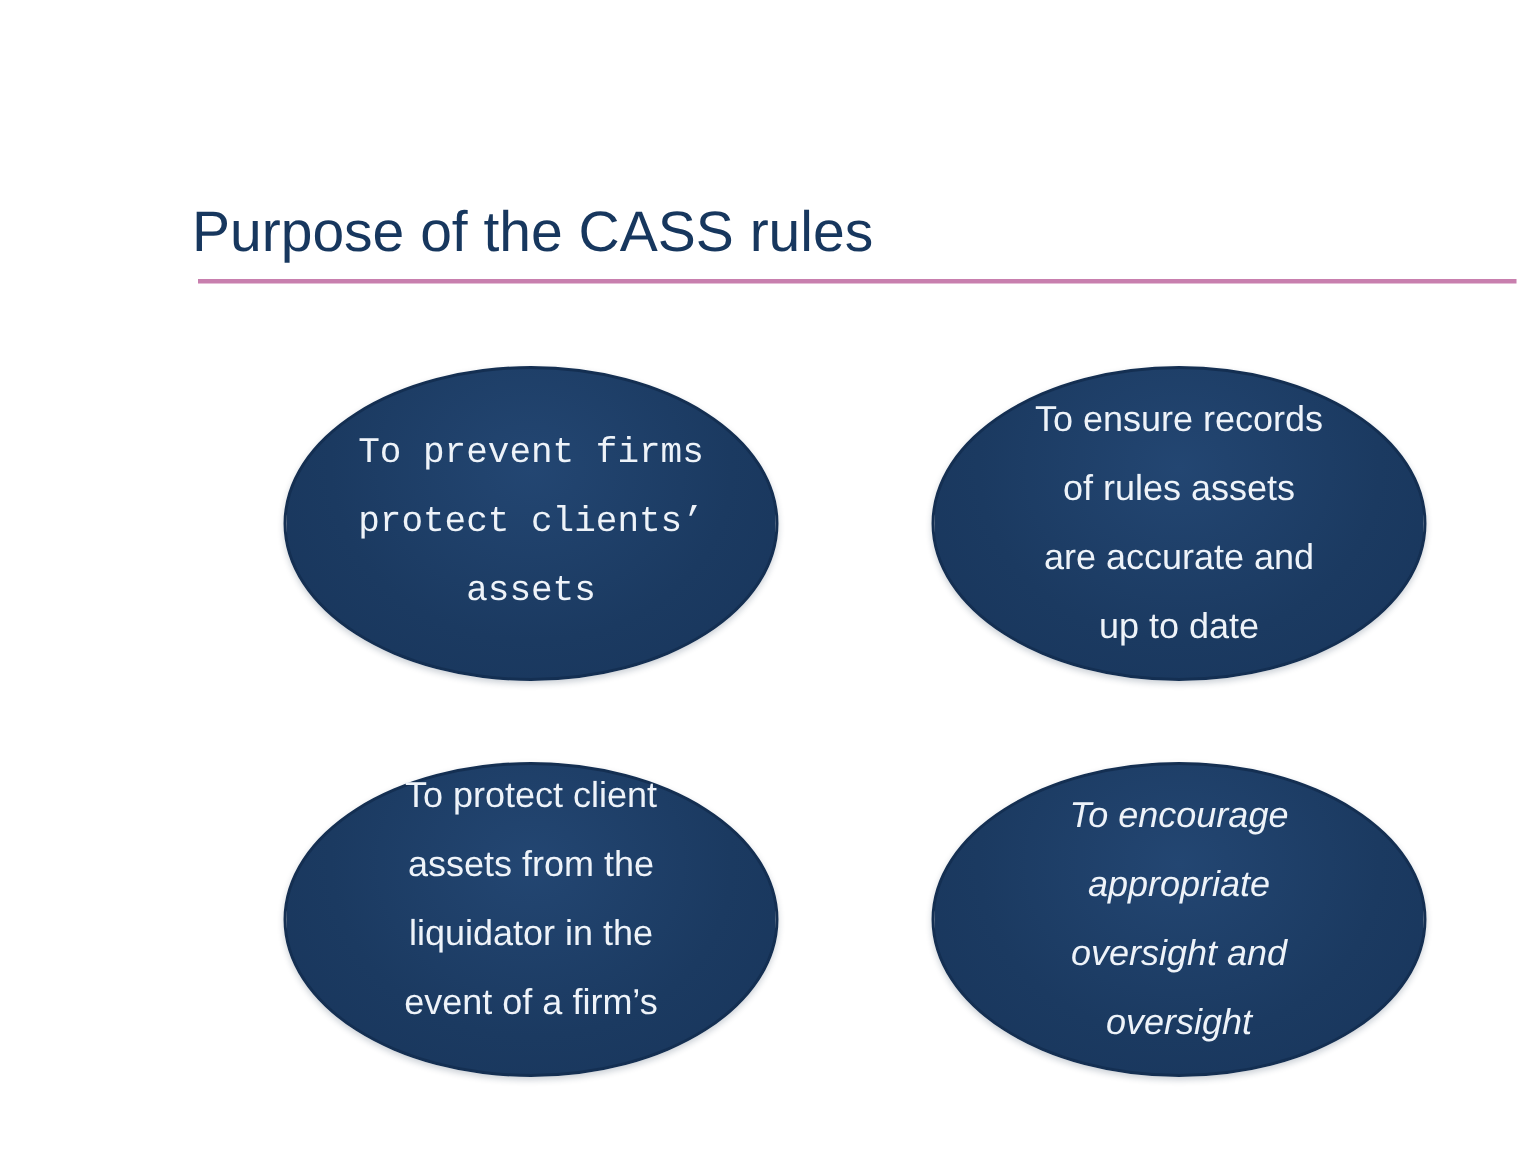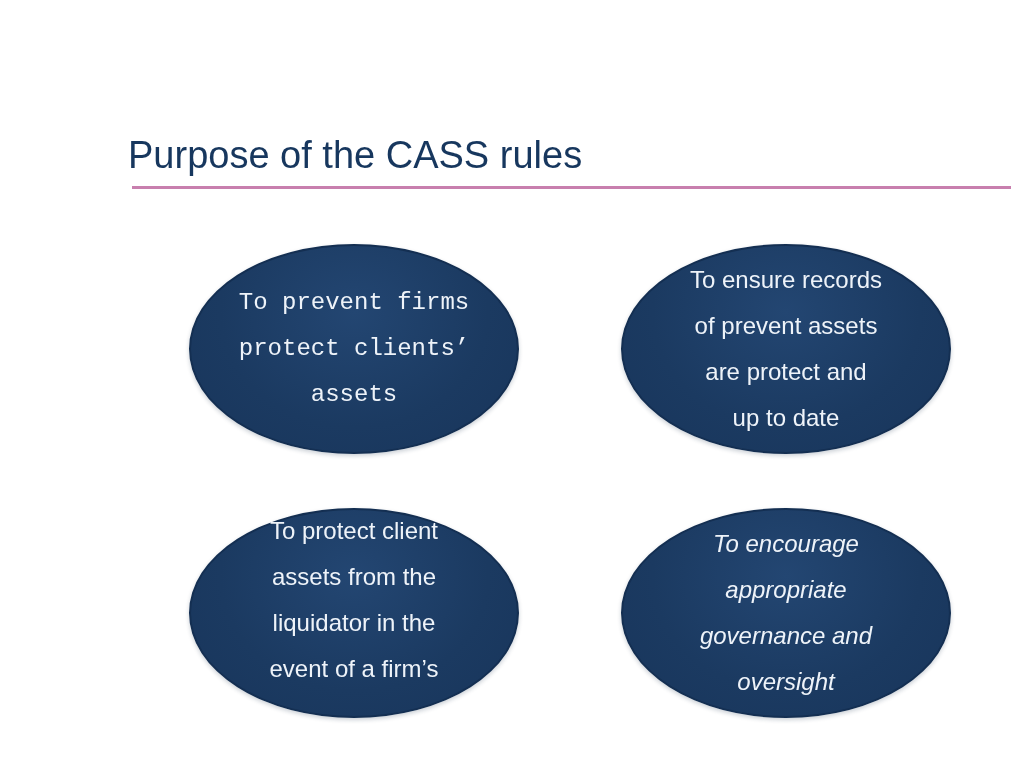--- a/index.html
+++ b/index.html
@@ -106,40 +106,40 @@
     <p class="oval-text">
       <span>To prevent firms</span>
       <span>protect clients’</span>
       <span>assets</span>
     </p>
   </div>
 
   <div class="oval oval-2">
     <p class="oval-text">
       <span>To ensure records</span>
-      <span>of prevent assets</span>
-      <span>are protect and</span>
+      <span>of rules assets</span>
+      <span>are accurate and</span>
       <span>up to date</span>
     </p>
   </div>
 
   <div class="oval oval-3">
     <p class="oval-text">
       <span>To protect client</span>
       <span>assets from the</span>
       <span>liquidator in the</span>
       <span>event of a firm’s</span>
     </p>
   </div>
 
   <div class="oval oval-4">
     <p class="oval-text">
       <span>To encourage</span>
       <span>appropriate</span>
-      <span>governance and</span>
+      <span>oversight and</span>
       <span>oversight</span>
     </p>
   </div>
 
   <div class="rule rule-bottom"></div>
 
   <div class="logo">
     <span class="seg">B</span><span class="seg seg-o">o</span><span class="seg">v</span><span class="seg seg-i">ı</span><span class="seg">ll</span>
   </div>
 

